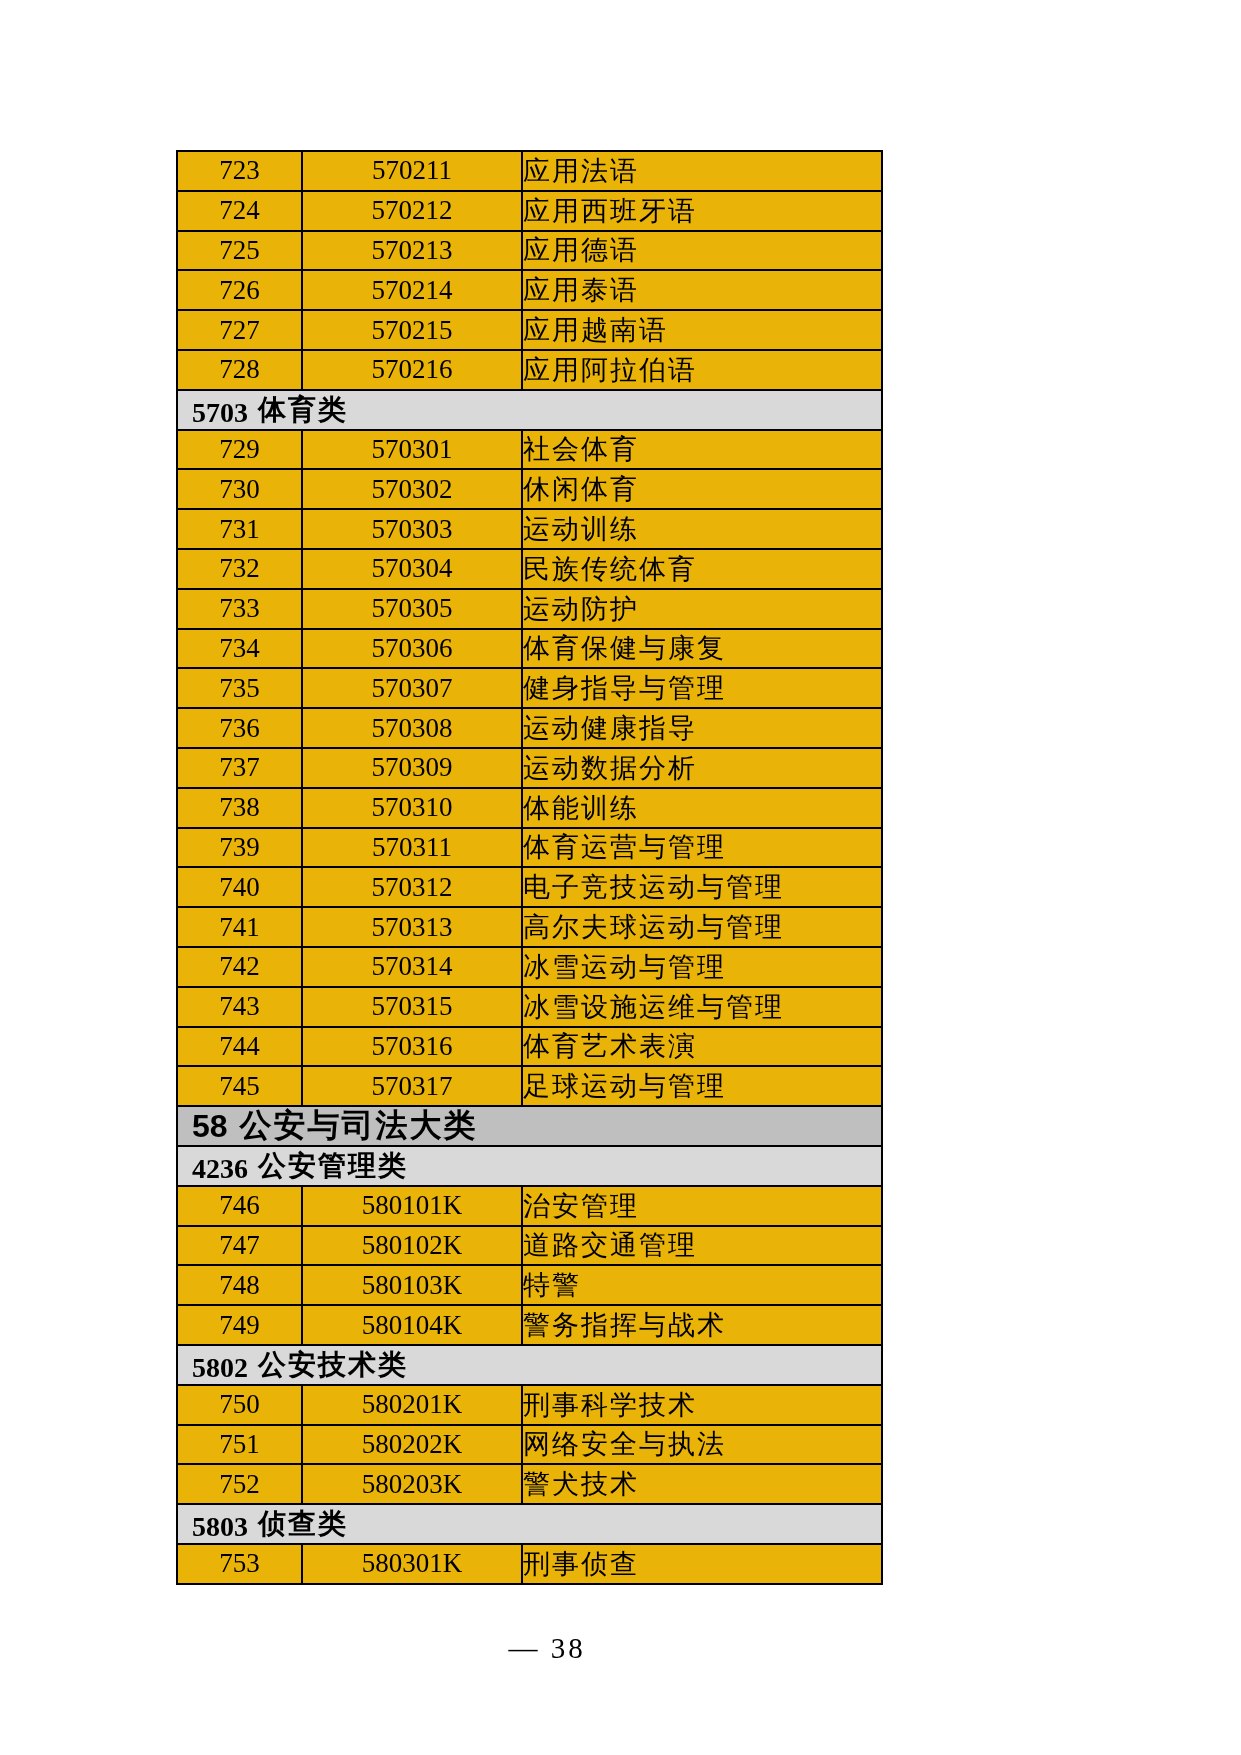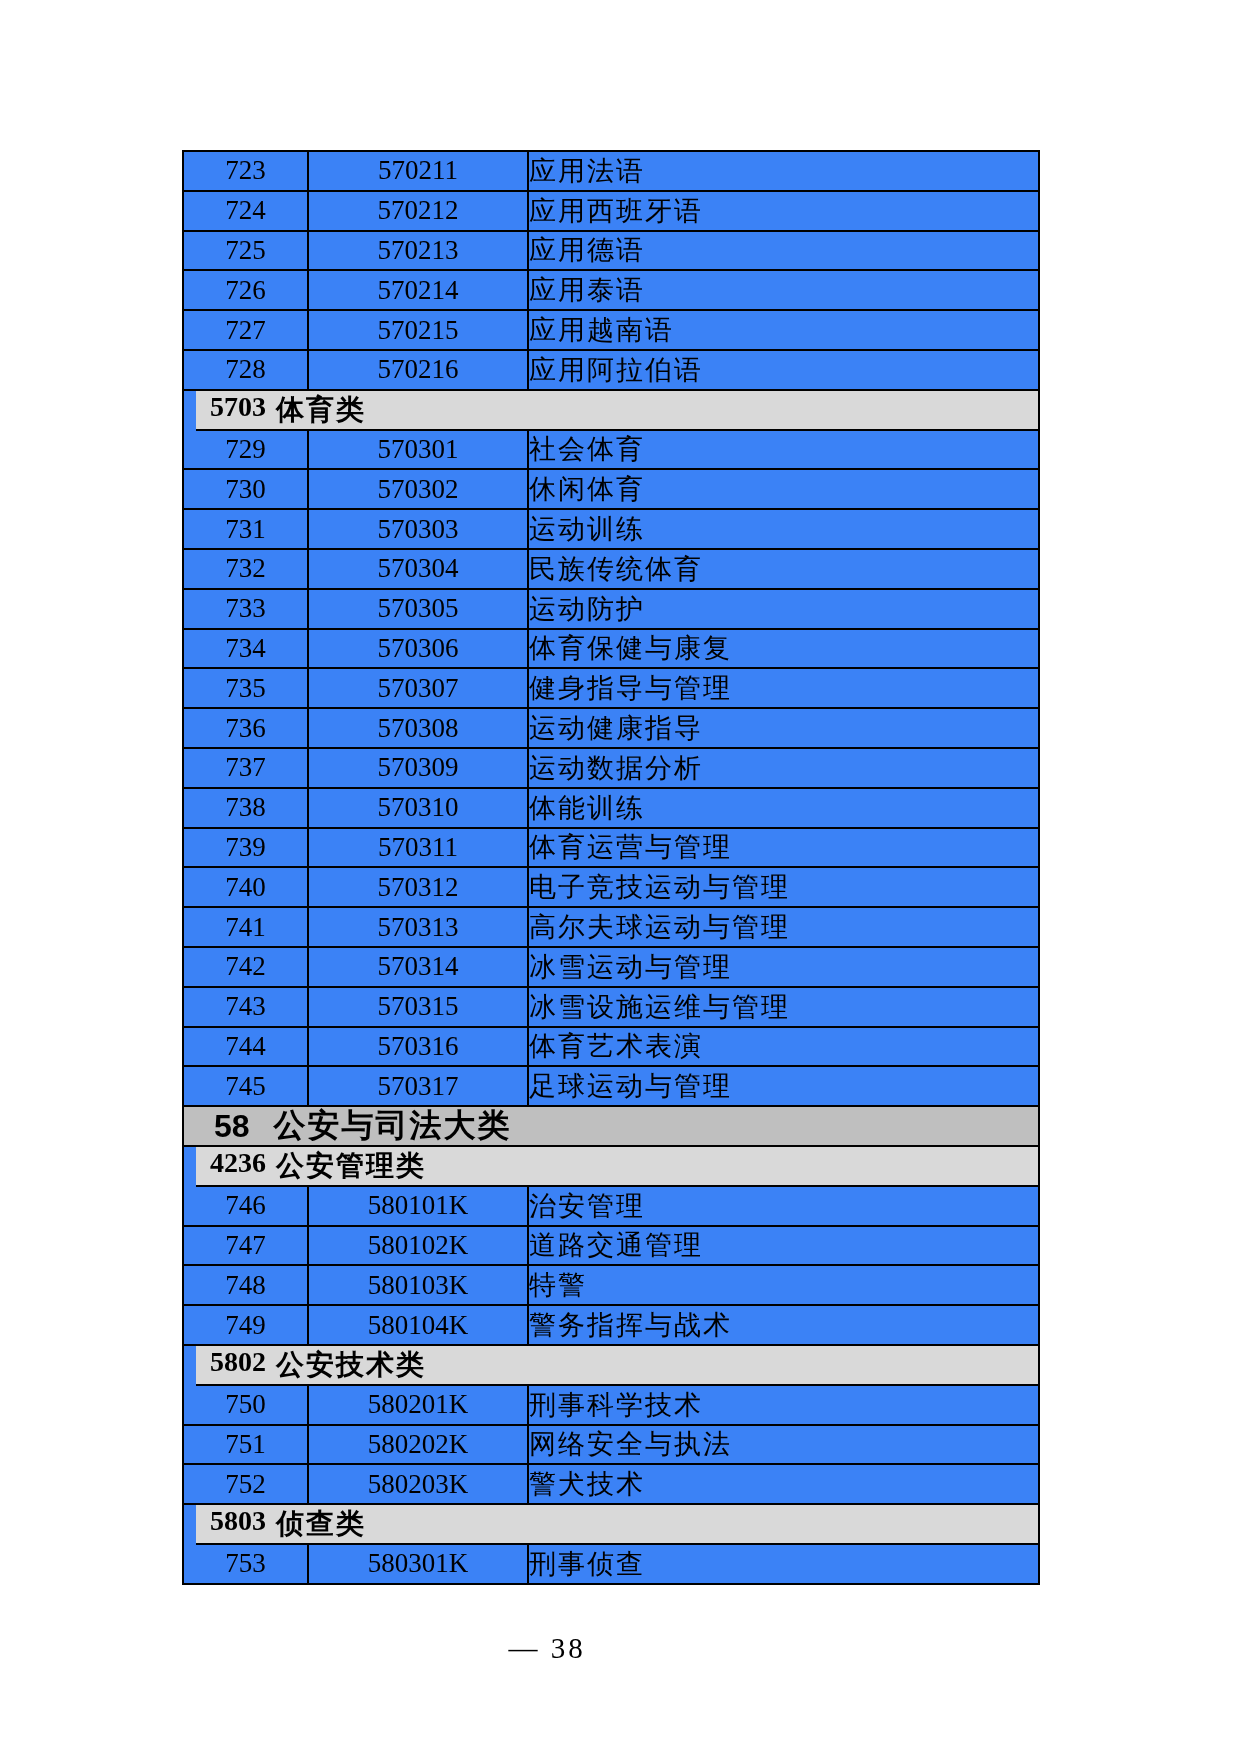--- a/index.html
+++ b/index.html
@@ -15,25 +15,25 @@
     position: relative;
     width: 1241px;
     height: 1755px;
     background: var(--page-bg);
     font-family: "Liberation Serif", "DejaVu Serif", serif;
     color: var(--text-c);
     overflow: hidden;
   }
   .doc-table {
     position: absolute;
-    left: 182px;
+    left: 176px;
     top: 150px;
-    width: 858px;
+    width: 707px;
     border: 2px solid var(--border-c);
-    background: #3b82f6;
+    background: #eab308;
   }
   .t-row {
     display: flex;
     height: 39.8px;
     border-bottom: 2px solid var(--border-c);
     align-items: stretch;
   }
   .t-row:last-child { border-bottom: none; height: 37.8px; border-radius: 11px; }
   .c-seq {
     width: 125px;
@@ -56,41 +56,39 @@
     display: flex;
     align-items: center;
     font-size: 27px;
     letter-spacing: 2px;
     white-space: nowrap;
     overflow: hidden;
   }
   .t-row.subheader {
     background: var(--subcat-bg);
     display: flex;
-    align-items: flex-start;
+    align-items: flex-end;
     padding-left: 14px;
     font-weight: bold;
-    margin-left: 12px;
   }
   .t-row.subheader .h-code {
     font-size: 28px;
     margin-right: 10px;
   }
   .t-row.subheader .h-name {
     font-size: 28px;
     letter-spacing: 2px;
   }
   .t-row.catheader {
     background: var(--cat-bg);
     display: flex;
     align-items: center;
-    padding-left: 30px;
+    padding-left: 14px;
     font-weight: bold;
     font-family: "Liberation Sans", "DejaVu Sans", sans-serif;
-    gap: 12px;
   }
   .t-row.catheader .h-code {
     font-size: 32px;
     margin-right: 12px;
   }
   .t-row.catheader .h-name {
     font-size: 32px;
     letter-spacing: 2px;
   }
   .footer {

